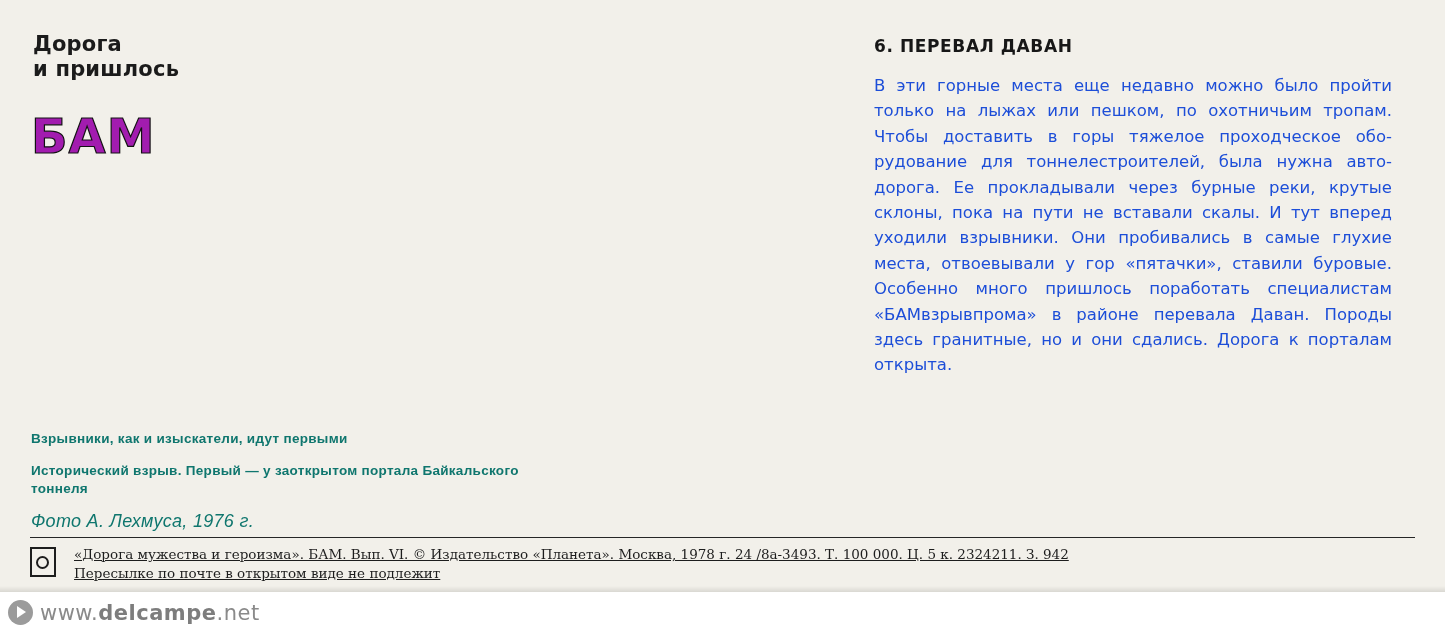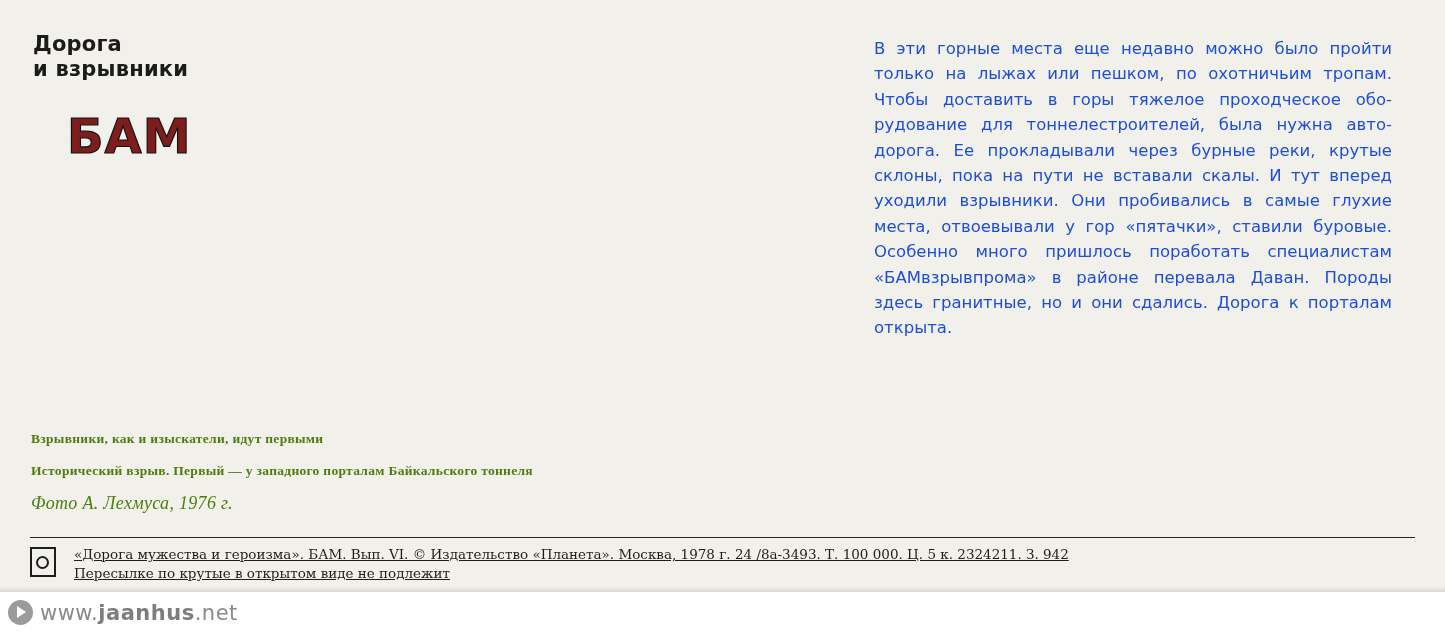--- a/index.html
+++ b/index.html
@@ -54,34 +54,33 @@
 
   .bam-logo {
     position: absolute;
     left: 31px;
     top: 112px;
     font-family: "DejaVu Sans", sans-serif;
     font-weight: bold;
     font-size: 48px;
     line-height: 48px;
     letter-spacing: 1px;
-    color: #7f1d1d;
-    margin-left: 36px;
+    color: #a21caf;
     -webkit-text-stroke: 1.2px #121212;
   }
 
   .captions {
     position: absolute;
     left: 31px;
     top: 430px;
     width: 520px;
-    font-family: Liberation Serif, serif;
+    font-family: Liberation Sans, sans-serif;
     font-size: 13.5px;
     line-height: 18px;
-    color: #4d7c0f;
+    color: #0f766e;
   }
   .caption-line {
     font-weight: bold;
     letter-spacing: 0.3px;
   }
   .caption-block { margin-bottom: 14px; }
   .photo-credit {
     margin-top: 4px;
     font-style: italic;
     font-weight: normal;
@@ -223,49 +222,50 @@
 </style>
 </head>
 <body>
 
 <div class="page">
 
   <div class="card">
 
     <div class="series-title">
       <div>Дорога</div>
-      <div>и взрывники</div>
+      <div>и пришлось</div>
     </div>
 
     <div class="bam-logo">БАМ</div>
 
     <div class="right-col">
+      <div class="right-title">6.  ПЕРЕВАЛ ДАВАН</div>
       <div class="right-body">В эти горные места еще недавно можно было пройти только на лыжах или пешком, по охотничьим тропам. Чтобы доставить в горы тяжелое проходческое обо­рудование для тоннелестроителей, была нужна авто­дорога. Ее прокладывали через бурные реки, крутые склоны, пока на пути не вставали скалы. И тут вперед уходили взрывники. Они пробивались в самые глу­хие места, отвоевывали у гор «пятачки», ставили буровые. Особенно много пришлось поработать спе­циалистам «БАМвзрывпрома» в районе перевала Даван. Породы здесь гранитные, но и они сдались. Дорога к порталам открыта.</div>
     </div>
 
     <div class="captions">
       <div class="caption-block caption-line">Взрывники, как и изыскатели, идут пер­выми</div>
-      <div class="caption-block caption-line">Исторический взрыв. Первый — у за­падного порталам Байкальского тоннеля</div>
+      <div class="caption-block caption-line">Исторический взрыв. Первый — у за­открытом портала Байкальского тоннеля</div>
       <div class="photo-credit">Фото А. Лехмуса, 1976 г.</div>
     </div>
 
     <div class="footer-rule"></div>
 
     <div class="footer">
       <div class="footer-icon"></div>
       <div class="footer-text">
         <div>«Дорога мужества и героизма». БАМ. Вып. VI. © Издательство «Планета». Москва, 1978 г. 24 /8а-3493. Т. 100 000. Ц. 5 к. 2324211. З. 942</div>
-        <div>Пересылке по крутые в открытом виде не подлежит</div>
+        <div>Пересылке по почте в открытом виде не подлежит</div>
       </div>
     </div>
 
   </div>
 
   <div class="wm-bar"></div>
 
   <div class="wm-left">
     <span class="dot"></span>
-    <span class="brand"><span>www.</span><b>jaanhus</b><span>.net</span></span>
+    <span class="brand"><span>www.</span><b>delcampe</b><span>.net</span></span>
   </div>
 
   <div class="wm-right">jaanhus</div>
 
 </div>
 
 </body></html>

